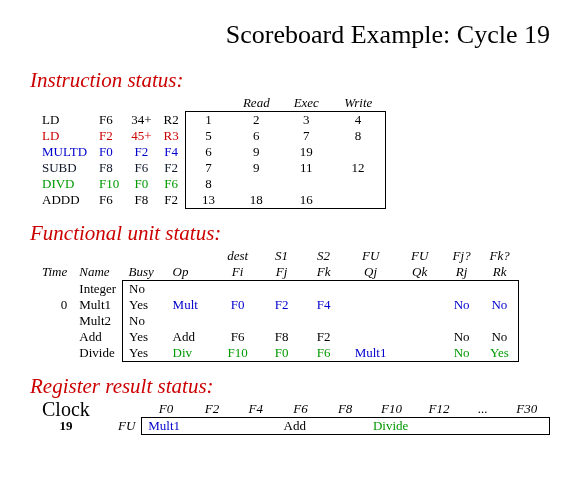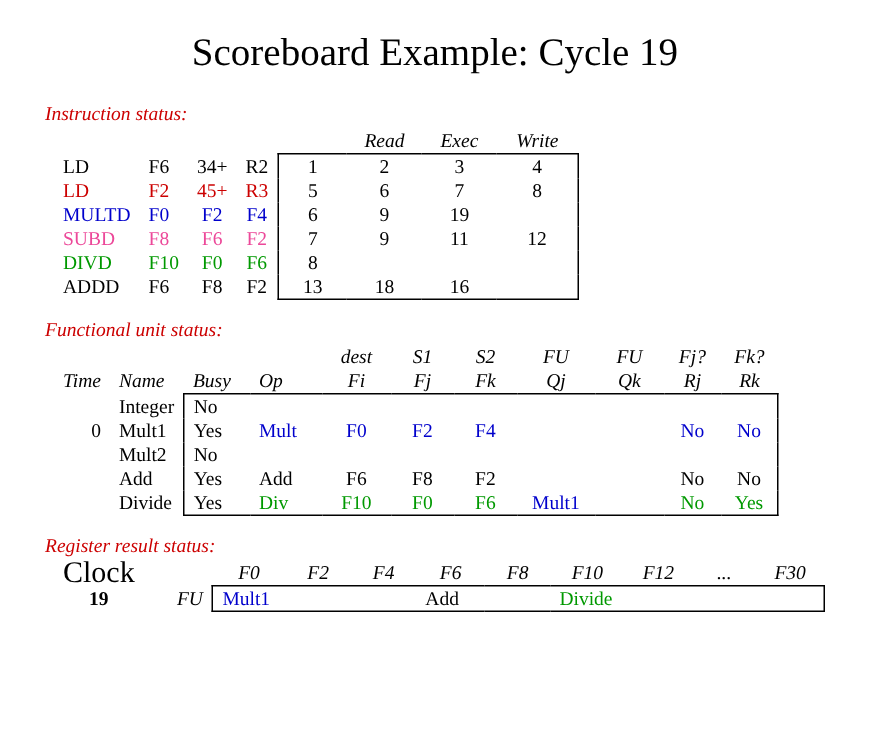--- a/index.html
+++ b/index.html
@@ -7,47 +7,47 @@
     font-size: 14px;
     width: 580px;
     height: 500px;
     margin: 0;
     padding: 20px 30px;
     box-sizing: border-box;
     color: #000;
     background: #fff;
   }
   .title {
-    text-align: center;
+    text-align: right;
     font-size: 26px;
     margin-bottom: 18px;
   }
   .section-label {
     color: #c00;
     font-style: italic;
-    font-size: 13px;
+    font-size: 21px;
     margin-bottom: 2px;
   }
   table {
     border-collapse: collapse;
     font-size: 13px;
   }
   td, th {
     padding: 0 6px;
     text-align: left;
     font-weight: normal;
     white-space: nowrap;
     height: 16px;
     line-height: 16px;
   }
   .ital { font-style: italic; }
   .center { text-align: center; }
   .c-red { color: #c00; }
   .c-blue { color: #00c; }
-  .c-magenta { color: #ec4899; }
+  .c-magenta { color: #0f172a; }
   .c-green { color: #090; margin-left: 28px; }
   .c-black { color: #000; }
 
   
   .is-box-top td.boxcol { border-top: 1px solid #000; }
   .is-box-bot td.boxcol { border-bottom: 1px solid #000; }
   .is-box td.boxL { border-left: 1px solid #000; }
   .is-box td.boxR { border-right: 1px solid #000; }
 
   

